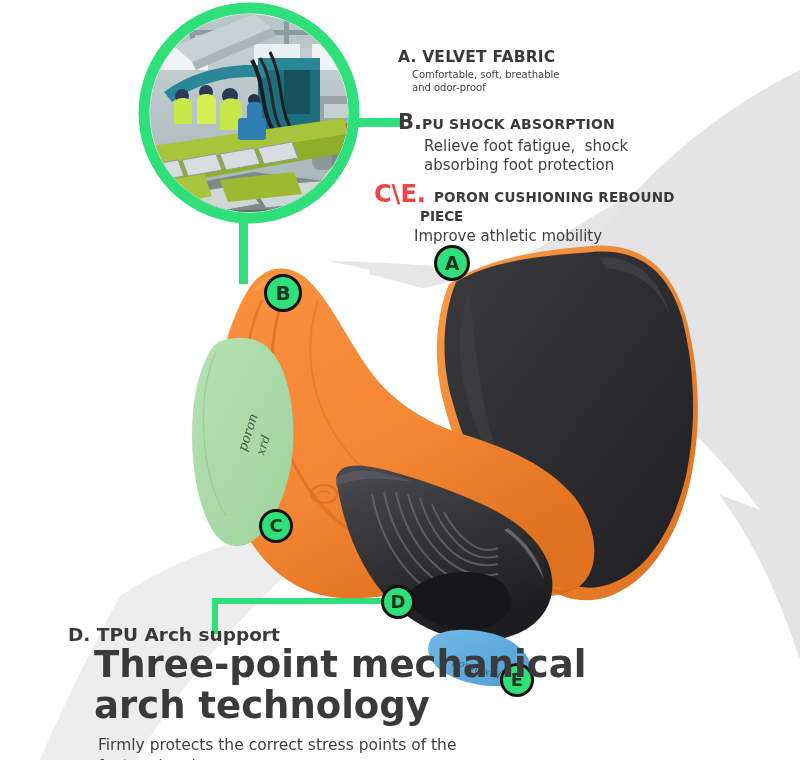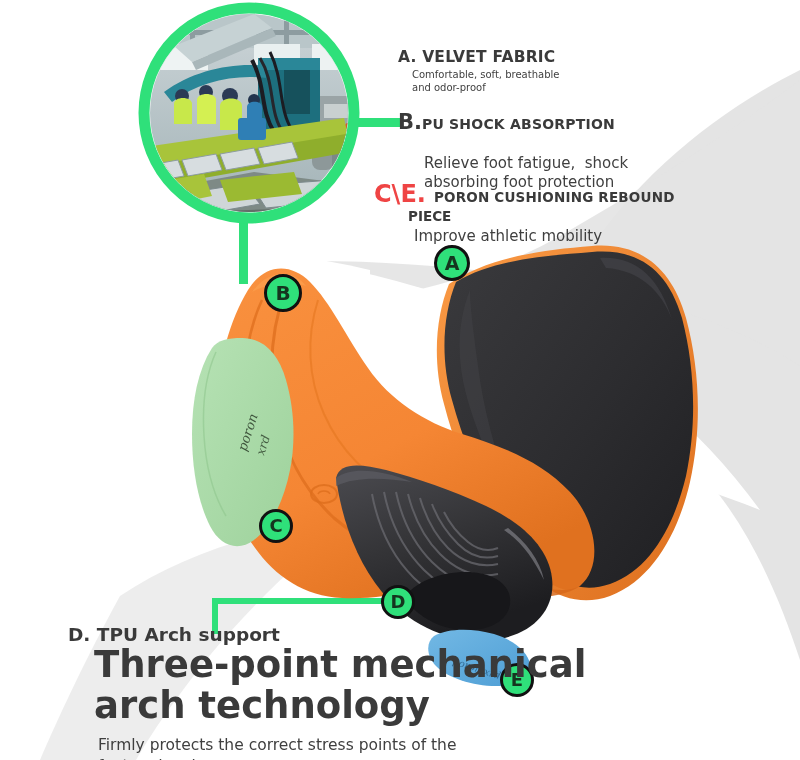--- a/index.html
+++ b/index.html
@@ -41,27 +41,27 @@
   }
 
   #callout-a { left: 398px; top: 48px; }
   #callout-a .callout-title { font-size: 15.5px; }
   #callout-a .callout-body { font-size: 10px; margin-left: 14px; margin-top: 3px; }
 
   #callout-b { left: 398px; top: 110px; }
   #callout-b .row { display: flex; align-items: baseline; }
   #callout-b .letter { font-size: 21px; font-weight: bold; color: #3a3a3a; }
   #callout-b .callout-title { font-size: 14px; }
-  #callout-b .callout-body { font-size: 15px; margin-left: 26px; margin-top: 20px; }
+  #callout-b .callout-body { font-size: 15px; margin-left: 26px; margin-top: 3px; }
 
   #callout-ce { left: 374px; top: 180px; }
   #callout-ce .row { display: flex; align-items: baseline; }
   #callout-ce .letter { font-size: 24px; font-weight: bold; color: #ef4444; }
   #callout-ce .callout-title { font-size: 13.5px; margin-left: 8px; }
-  #callout-ce .title2 { font-size: 13.5px; font-weight: bold; color: #3a3a3a; margin-left: 34px; }
+  #callout-ce .title2 { font-size: 13.5px; font-weight: bold; color: #3a3a3a; margin-left: 46px; }
   #callout-ce .callout-body { font-size: 15px; margin-left: 40px; margin-top: 3px; }
 
   
   #pu-workshop-label {
     position: absolute;
     left: 110px;
     top: 236px;
     font-size: 17px;
     color: #e8474c;
     letter-spacing: 0.3px;

